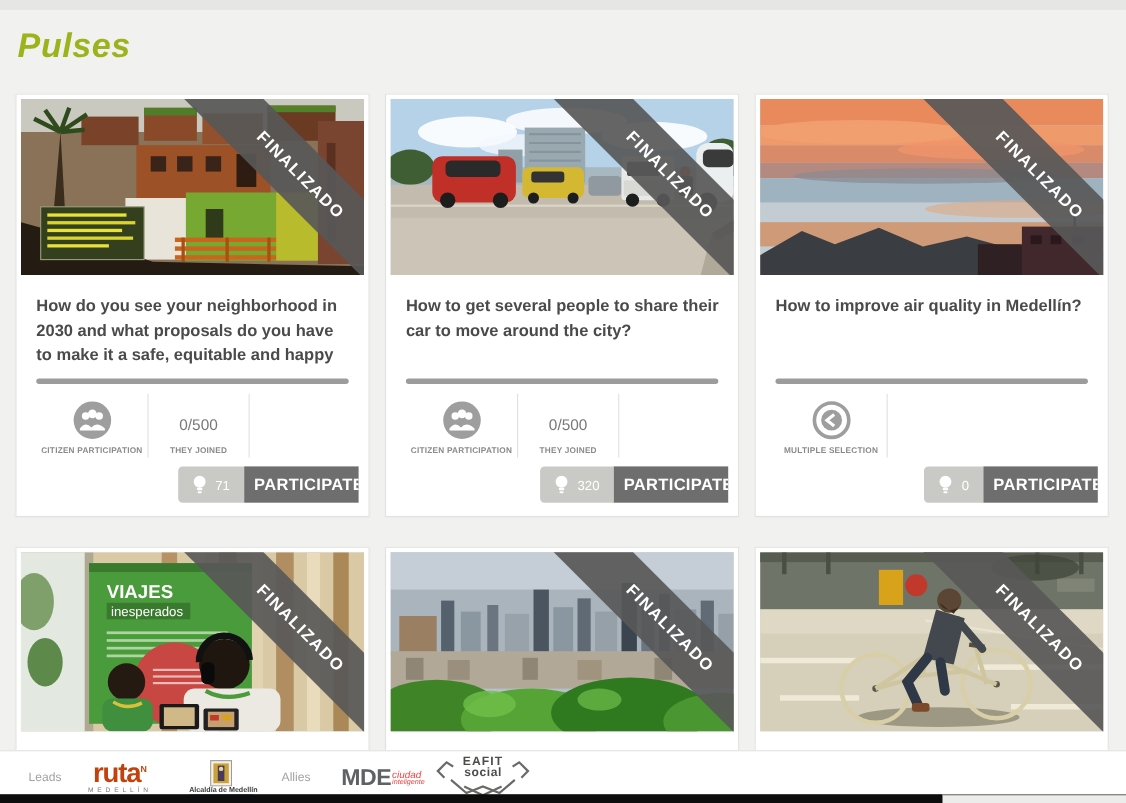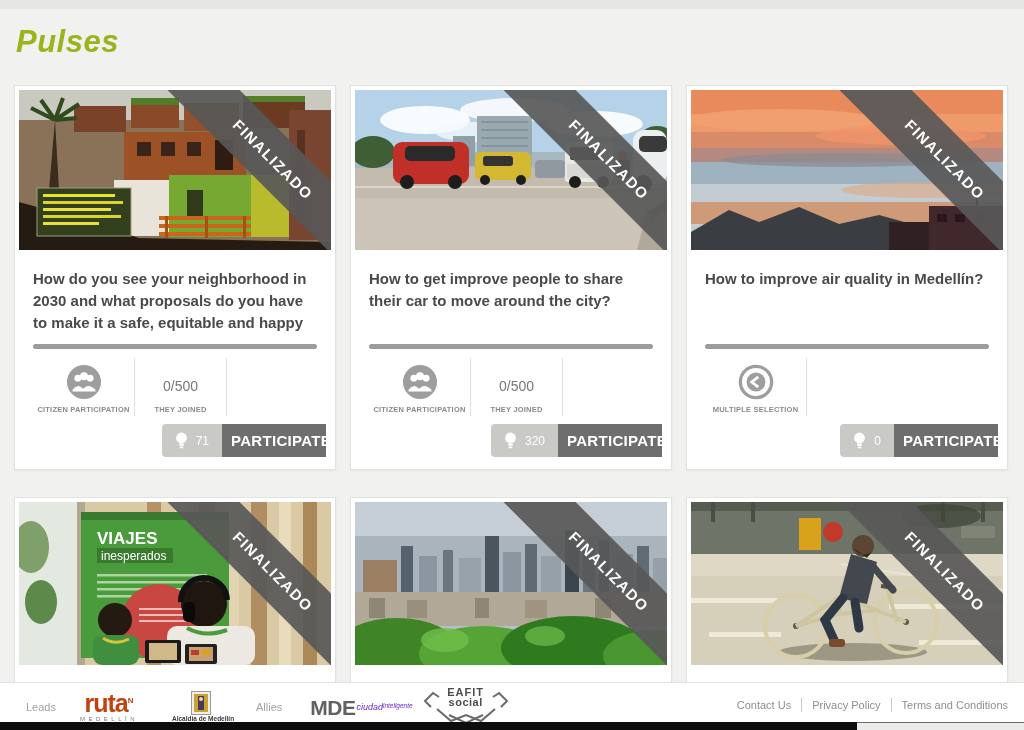--- a/index.html
+++ b/index.html
@@ -79,21 +79,21 @@
   .ruta-n { font-size:8px; vertical-align:super; letter-spacing:0; }
   .ruta-sub { font-size:6px; letter-spacing:3.5px; color:#7a7a78; margin-top:2px; border-bottom:1px solid #c8c8c6; padding-bottom:2px; }
 
   .logo-alcaldia { margin-left:34px; text-align:center; position:relative; z-index:8; top:4px; width:58px; }
   .crest { display:block; margin:0 auto; }
   .alc-name { font-size:6.5px; font-weight:bold; color:#3a3a3a; white-space:nowrap; }
   .alc-band { background:#29b8e8; color:#fff; font-size:5.5px; font-weight:bold; padding:1px 0 2px; }
 
   .logo-mde { margin-left:28px; display:flex; align-items:center; position:relative; top:1px; }
   .mde-main { font-size:21px; font-weight:900; color:#5f6163; letter-spacing:-0.5px; }
-  .mde-sub { display:flex; flex-direction:row; line-height:1; margin-left:1px; color:#6d28d9; }
+  .mde-sub { display:flex; flex-direction:column; line-height:1; margin-left:1px; color:#ef4444; }
   .mde-sub-1 { font-size:9px; }
   .mde-sub-2 { font-size:6.5px; }
 
   .logo-eafit { margin-left:10px; position:relative; width:86px; height:40px; top:-2px; }
   .eafit-txt { position:absolute; top:2px; left:0; right:0; text-align:center; line-height:0.95; }
   .eafit-1 { font-size:11px; font-weight:900; color:#4c4c4a; letter-spacing:1px; }
   .eafit-2 { font-size:11px; font-weight:900; color:#4c4c4a; letter-spacing:0.5px; }
 
   .foot-spacer { flex:1; }
   .foot-links { display:flex; align-items:center; margin-right:6px; position:relative; top:-2px; }
@@ -221,21 +221,21 @@
         <circle cx="268" cy="66" r="5" fill="#c04028"></circle>
         <rect x="262" y="70" width="13" height="18" rx="3" fill="#2d2d2d"></rect>
         <rect x="278" y="40" width="34" height="54" rx="11" fill="#eceff0"></rect>
         <rect x="284" y="46" width="28" height="16" rx="5" fill="#3a3a3a"></rect>
         <circle cx="288" cy="94" r="9" fill="#1d1d1d"></circle>
         <path d="M292,122 L312,110 L312,160 L282,160 Z" fill="#b0a898"></path>
         <path d="M292,122 L312,110 L312,120 L296,130 Z" fill="#8a8276"></path>
       </svg>
       <div class="ribbon">FINALIZADO</div>
     </div>
-    <div class="card-title">How to get improve people to share their car to move around the city?</div>
+    <div class="card-title">How to get several people to share their car to move around the city?</div>
     <div class="divider"></div>
     <div class="stats">
       <div class="stat col-icon">
         <svg class="stat-icon" viewBox="0 0 38 38">
           <circle cx="19" cy="19" r="18" fill="#9e9e9e"></circle>
           <circle cx="12.5" cy="15" r="3.6" fill="#fff"></circle>
           <circle cx="25.5" cy="15" r="3.6" fill="#fff"></circle>
           <circle cx="19" cy="13" r="4.2" fill="#fff"></circle>
           <path d="M7,27 q5.5,-7 11,-1 q5.5,-6 13,1 l0,2 l-24,0 Z" fill="#fff"></path>
         </svg>
@@ -472,25 +472,18 @@
       <path d="M26,30 L43,38 L60,30" fill="none" stroke="#6a6a68" stroke-width="2"></path>
     </svg>
     <div class="eafit-txt">
       <div class="eafit-1">EAFIT</div>
       <div class="eafit-2">social</div>
     </div>
   </div>
 
   <div class="foot-spacer"></div>
 
-  <div class="foot-links">
-    <a class="foot-link" href="#">Contact Us</a>
-    <span class="foot-sep"></span>
-    <a class="foot-link" href="#">Privacy Policy</a>
-    <span class="foot-sep"></span>
-    <a class="foot-link" href="#">Terms and Conditions</a>
-  </div>
 </div>
 
 <div class="hscroll">
   <div class="hscroll-thumb"></div>
   <div class="hscroll-track"></div>
 </div>
 
 </body></html>

